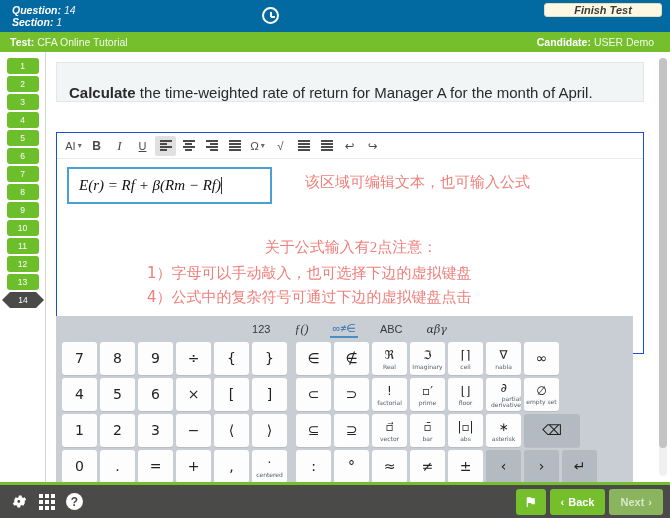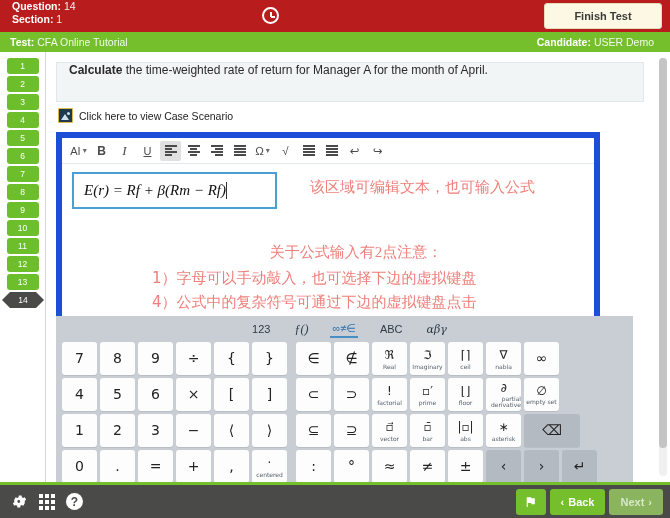--- a/index.html
+++ b/index.html
@@ -7,21 +7,21 @@
     width: 670px; height: 518px;
     overflow: hidden;
     font-family: "Liberation Sans", "DejaVu Sans", sans-serif;
     background: #ffffff;
   }
   #app { position: relative; width: 670px; height: 518px; background:#fff; }
 
   
   .topbar {
     position: absolute; left:0; top:0; width:670px; height:32px;
-    background:#b91c1c; color:#fff; display:flex; 
+    background:#0369a1; color:#fff; display:flex; align-items:center;font-style:italic;
   }
   .qinfo { margin-left:12px; line-height:12.5px; font-size:10.5px; }
   .qinfo div { white-space:nowrap; }
   .qinfo b { font-weight:bold; }
   .qinfo .val { font-weight:normal; color:#efefef; }
 
   .timerwrap { position:absolute; left:262px; top:4px; display:flex; align-items:center; }
   .clock-icon {
     width:17px; height:17px; border-radius:50%;
     border:2px solid #fff; position:relative; margin-right:5px; margin-top:3px;
@@ -40,21 +40,21 @@
 
   .progwrap { position:absolute; left:444px; top:5px; width:90px; text-align:center; }
   .progbar {
     width:90px; height:11px; background:#ffffff; border-radius:6px;
     overflow:hidden; position:relative;
   }
   .progfill { height:100%; width:7%; background:#6cbe2b; border-radius:6px 0 0 6px; }
   .progtext { font-size:9px; color:#dcdcdc; margin-top:1px; }
 
   .finishbtn {
-    position:absolute; right:8px; top:3px; width:118px; height:26px;
+    position:absolute; right:8px; top:3px; width:118px; height:14px;
     background:#fdf8e3; border:1px solid #e4dcba; border-radius:3px;
     color:#3a3a38; font-size:11px; font-weight:bold;
     display:flex; align-items:center; justify-content:center; cursor:pointer;
   }
 
   
   .testbar {
     position:absolute; left:0; top:32px; width:670px; height:20px;
     background:#74bf2b; color:#fff; font-size:10.5px;
     display:flex; align-items:center; justify-content:space-between;
@@ -89,22 +89,22 @@
 
   
   .content {
     position:absolute; left:46px; top:0; width:624px; height:430px;
     background:#ffffff; overflow:hidden;
   }
 
   .qbox {
     position:absolute; left:10px; top:10px; width:588px; height:40px;
     background:#f1f5f6; border:1px solid #e2e8ea;
-    display:flex; align-items:flex-start; padding:0 12px;
-    font-size:12px; color:#2a2a2a;
+    display:flex; align-items:flex-end; padding:0 12px;
+    font-size:15px; color:#2a2a2a;
   }
   .qbox b { font-weight:bold; }
 
   .caselink {
     position:absolute; left:12px; top:56px; display:flex; align-items:center;
     cursor:pointer;
   }
   .case-icon {
     width:15px; height:15px; background:#1f3a4d;
     border:1px solid #e0b84a; border-radius:1px; position:relative; overflow:hidden;
@@ -116,22 +116,22 @@
     border-bottom:6px solid #cfe2ea;
   }
   .case-icon::after {
     content:""; position:absolute; right:2.5px; top:2.5px;
     width:3px; height:3px; border-radius:50%; background:#cfe2ea;
   }
   .caselink .txt { font-size:10.5px; color:#222; }
 
   
   .editor {
-    position:absolute; left:10px; top:80px; width:544px; height:222px;
-    background:#ffffff; border:6px solid #1d4ed8;
+    position:absolute; left:10px; top:80px; width:588px; height:222px;
+    background:#ffffff; border:1px solid #1d4ed8;
   }
   .etoolbar {
     height:26px; border-bottom:1px solid #e3e9ec; display:flex; align-items:center;
     padding-left:5px; gap:0px;
   }
   .tbtn {
     min-width:21px; height:20px; display:flex; align-items:center; justify-content:center;
     color:#4a4a4a; font-size:11.5px; cursor:pointer; margin:0 1px; border-radius:2px;
   }
   .tbtn.active { background:#e0e0e0; }
@@ -332,24 +332,20 @@
           <span>14</span>
         </div>
       </div>
 
     <div class="content">
 
       <div class="qbox">
         <span><b>Calculate</b><span> the time-weighted rate of return for Manager A for the month of April.</span></span>
       </div>
 
-      <div class="caselink">
-        <span class="case-icon"></span>
-        <span class="txt">Click here to view Case Scenario</span>
-      </div>
 
       <div class="editor">
         <div class="etoolbar" id="etoolbar">
             <div class="tbtn ai">
               <span>AI</span>
               <span class="car">▾</span>
             </div>
             <div class="tbtn bold">
               <span>B</span>
             </div>

